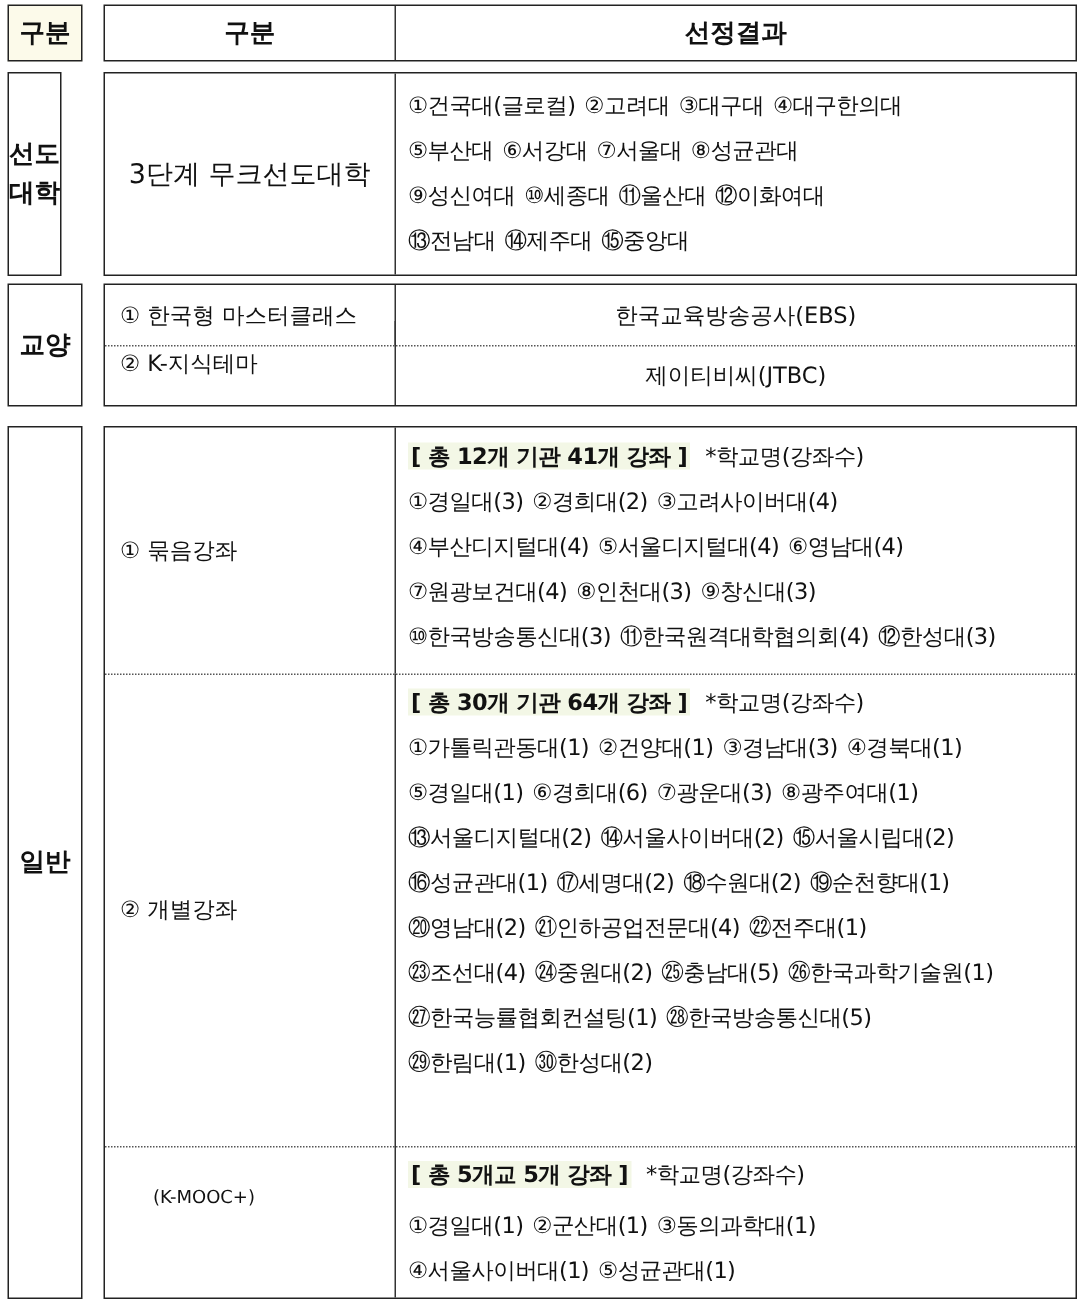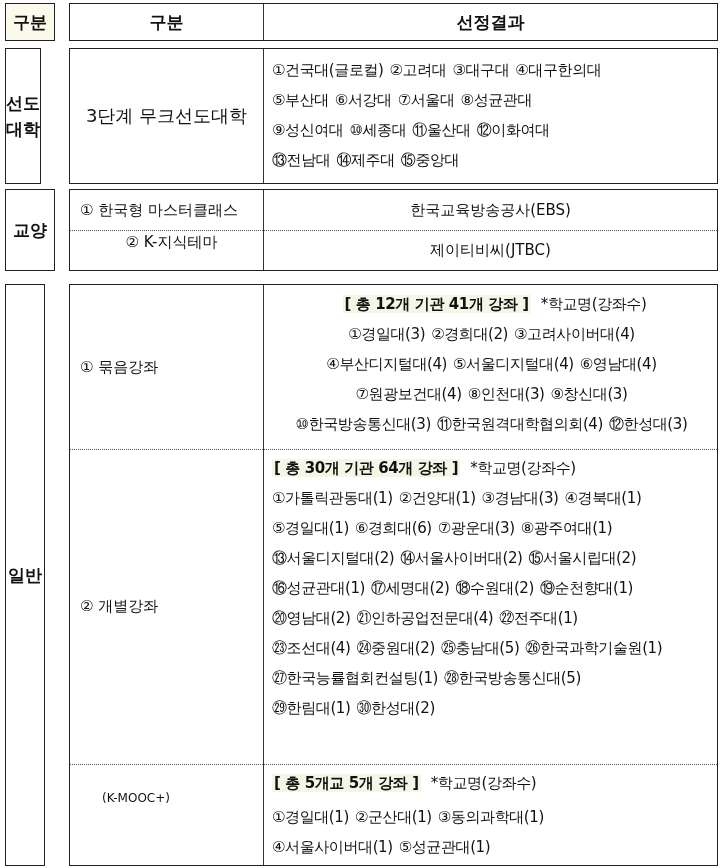--- a/index.html
+++ b/index.html
@@ -64,37 +64,37 @@
   <span>교양</span>
 </div>
 <div class="tbl" style="left:69px;top:189px;width:649px;height:82px;">
   <div class="col2 leftlab" style="top:0;height:40px;">
     <span>① 한국형 마스터클래스</span>
   </div>
   <div class="col3 center" style="top:0;height:40px;font-size:15px;">
     <span>한국교육방송공사(EBS)</span>
   </div>
   <div class="dotline" style="top:40px;"></div>
-  <div class="col2 leftlab" style="top:24px;bottom:0;justify-content:center;">
+  <div class="col2 leftlab" style="top:24px;bottom:0;">
     <span>② K-지식테마</span>
   </div>
   <div class="col3 center" style="top:40px;bottom:0;font-size:15px;">
     <span>제이티비씨(JTBC)</span>
   </div>
 </div>
 
-<div class="box lab" style="left:5px;top:284px;width:40px;height:582px;">
+<div class="box lab" style="left:5px;top:284px;width:50px;height:582px;">
   <span>일반</span>
 </div>
 <div class="tbl" style="left:69px;top:284px;width:649px;height:582px;">
 
   <div class="col2 leftlab" style="top:0;height:164px;">
     <span>① 묶음강좌</span>
   </div>
-  <div class="col3 list" style="top:0;height:164px;text-align:center;">
+  <div class="col3 list" style="top:0;height:164px;">
     <div>
       <span class="summary">[ 총 12개 기관 41개 강좌 ]</span><span class="note">*학교명(강좌수)</span>
     </div>
     <div>
       <span class="item">①경일대(3)</span><span class="item">②경희대(2)</span><span class="item">③고려사이버대(4)</span>
     </div>
     <div>
       <span class="item">④부산디지털대(4)</span><span class="item">⑤서울디지털대(4)</span><span class="item">⑥영남대(4)</span>
     </div>
     <div>

